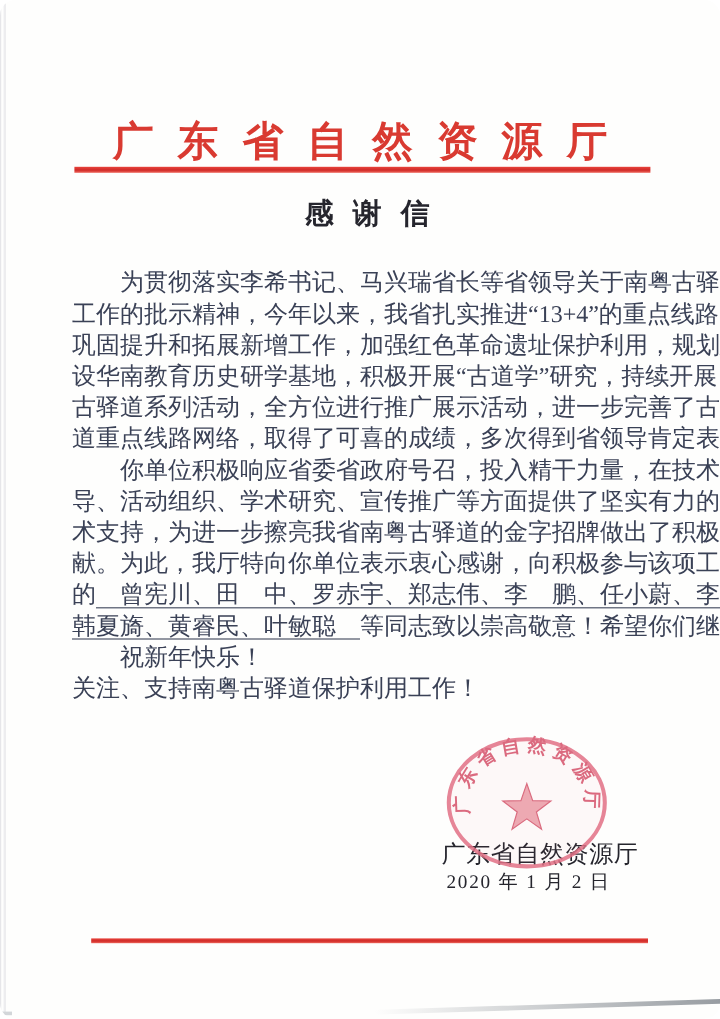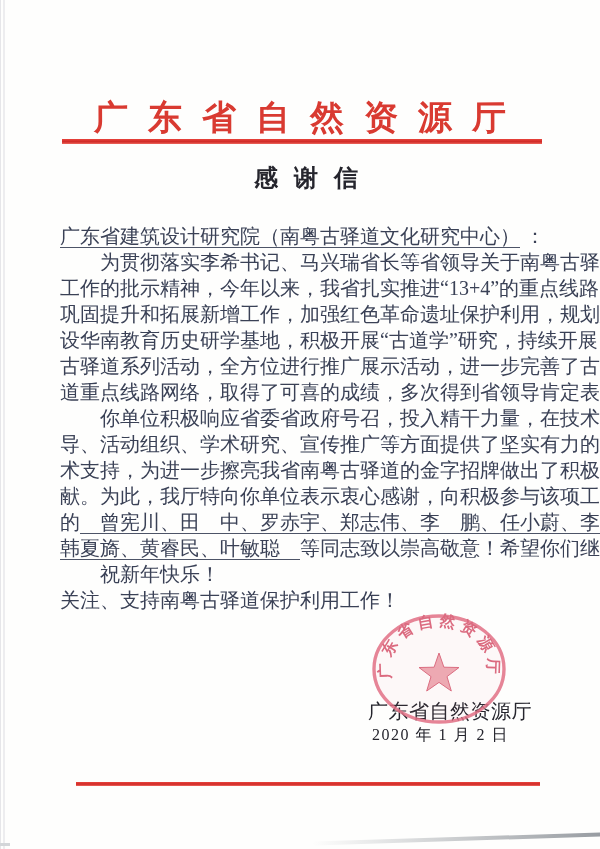--- a/index.html
+++ b/index.html
@@ -1,20 +1,21 @@
 <!DOCTYPE html>
 <html><head>
 <meta charset="utf-8">
 <style>
   html,body{margin:0;padding:0;background:#ffffff;}
   .page{
     position:relative;width:600px;height:849px;overflow:hidden;
     background:#fefefd;
     font-family:"Liberation Serif","DejaVu Serif",serif;
     color:var(--ink,#3a4156);
+    border-radius:13px;
   }
   
   .edge-left{position:absolute;left:3px;top:0;width:2px;height:849px;background:#ededef;}
   .edge-left2{position:absolute;left:0;top:0;width:1px;height:849px;background:#e6e6e9;}
   .shadow-bottom-right{position:absolute;left:312px;top:837px;width:290px;height:4px;
     background:linear-gradient(to right,rgba(130,136,142,0),rgba(125,131,138,0.8));
     transform:rotate(-1.8deg);border-radius:2px;}
   .mark-bottom-left{position:absolute;left:0;top:843px;width:10px;height:3px;background:#d3d6d9;}
 
   
@@ -62,23 +63,20 @@
   <div class="edge-left"></div>
   <div class="edge-left2"></div>
 
   <div class="letterhead-name">广东省自然资源厅</div>
 
   <div class="letterhead-rule"></div>
 
   <div class="doc-title">感谢信</div>
 
   <div class="letter-body">
-    <div class="body-line">
-      <span class="u">广东省建筑设计研究院（南粤古驿道文化研究中心）</span><span class="recipient-colon">：</span>
-    </div>
 
   <div class="body-line indent"><span>为贯彻落实李希书记、马兴瑞省长等省领导关于南粤古驿道</span></div>
       <div class="body-line"><span>工作的批示精神，今年以来，我省扎实推进“13+4”的重点线路</span></div>
       <div class="body-line"><span>巩固提升和拓展新增工作，加强红色革命遗址保护利用，规划建</span></div>
       <div class="body-line"><span>设华南教育历史研学基地，积极开展“古道学”研究，持续开展</span></div>
       <div class="body-line"><span>古驿道系列活动，全方位进行推广展示活动，进一步完善了古驿</span></div>
       <div class="body-line"><span>道重点线路网络，取得了可喜的成绩，多次得到省领导肯定表扬</span></div>
       <div class="body-line indent"><span>你单位积极响应省委省政府号召，投入精干力量，在技术指</span></div>
       <div class="body-line"><span>导、活动组织、学术研究、宣传推广等方面提供了坚实有力的技</span></div>
       <div class="body-line"><span>术支持，为进一步擦亮我省南粤古驿道的金字招牌做出了积极贡</span></div>

